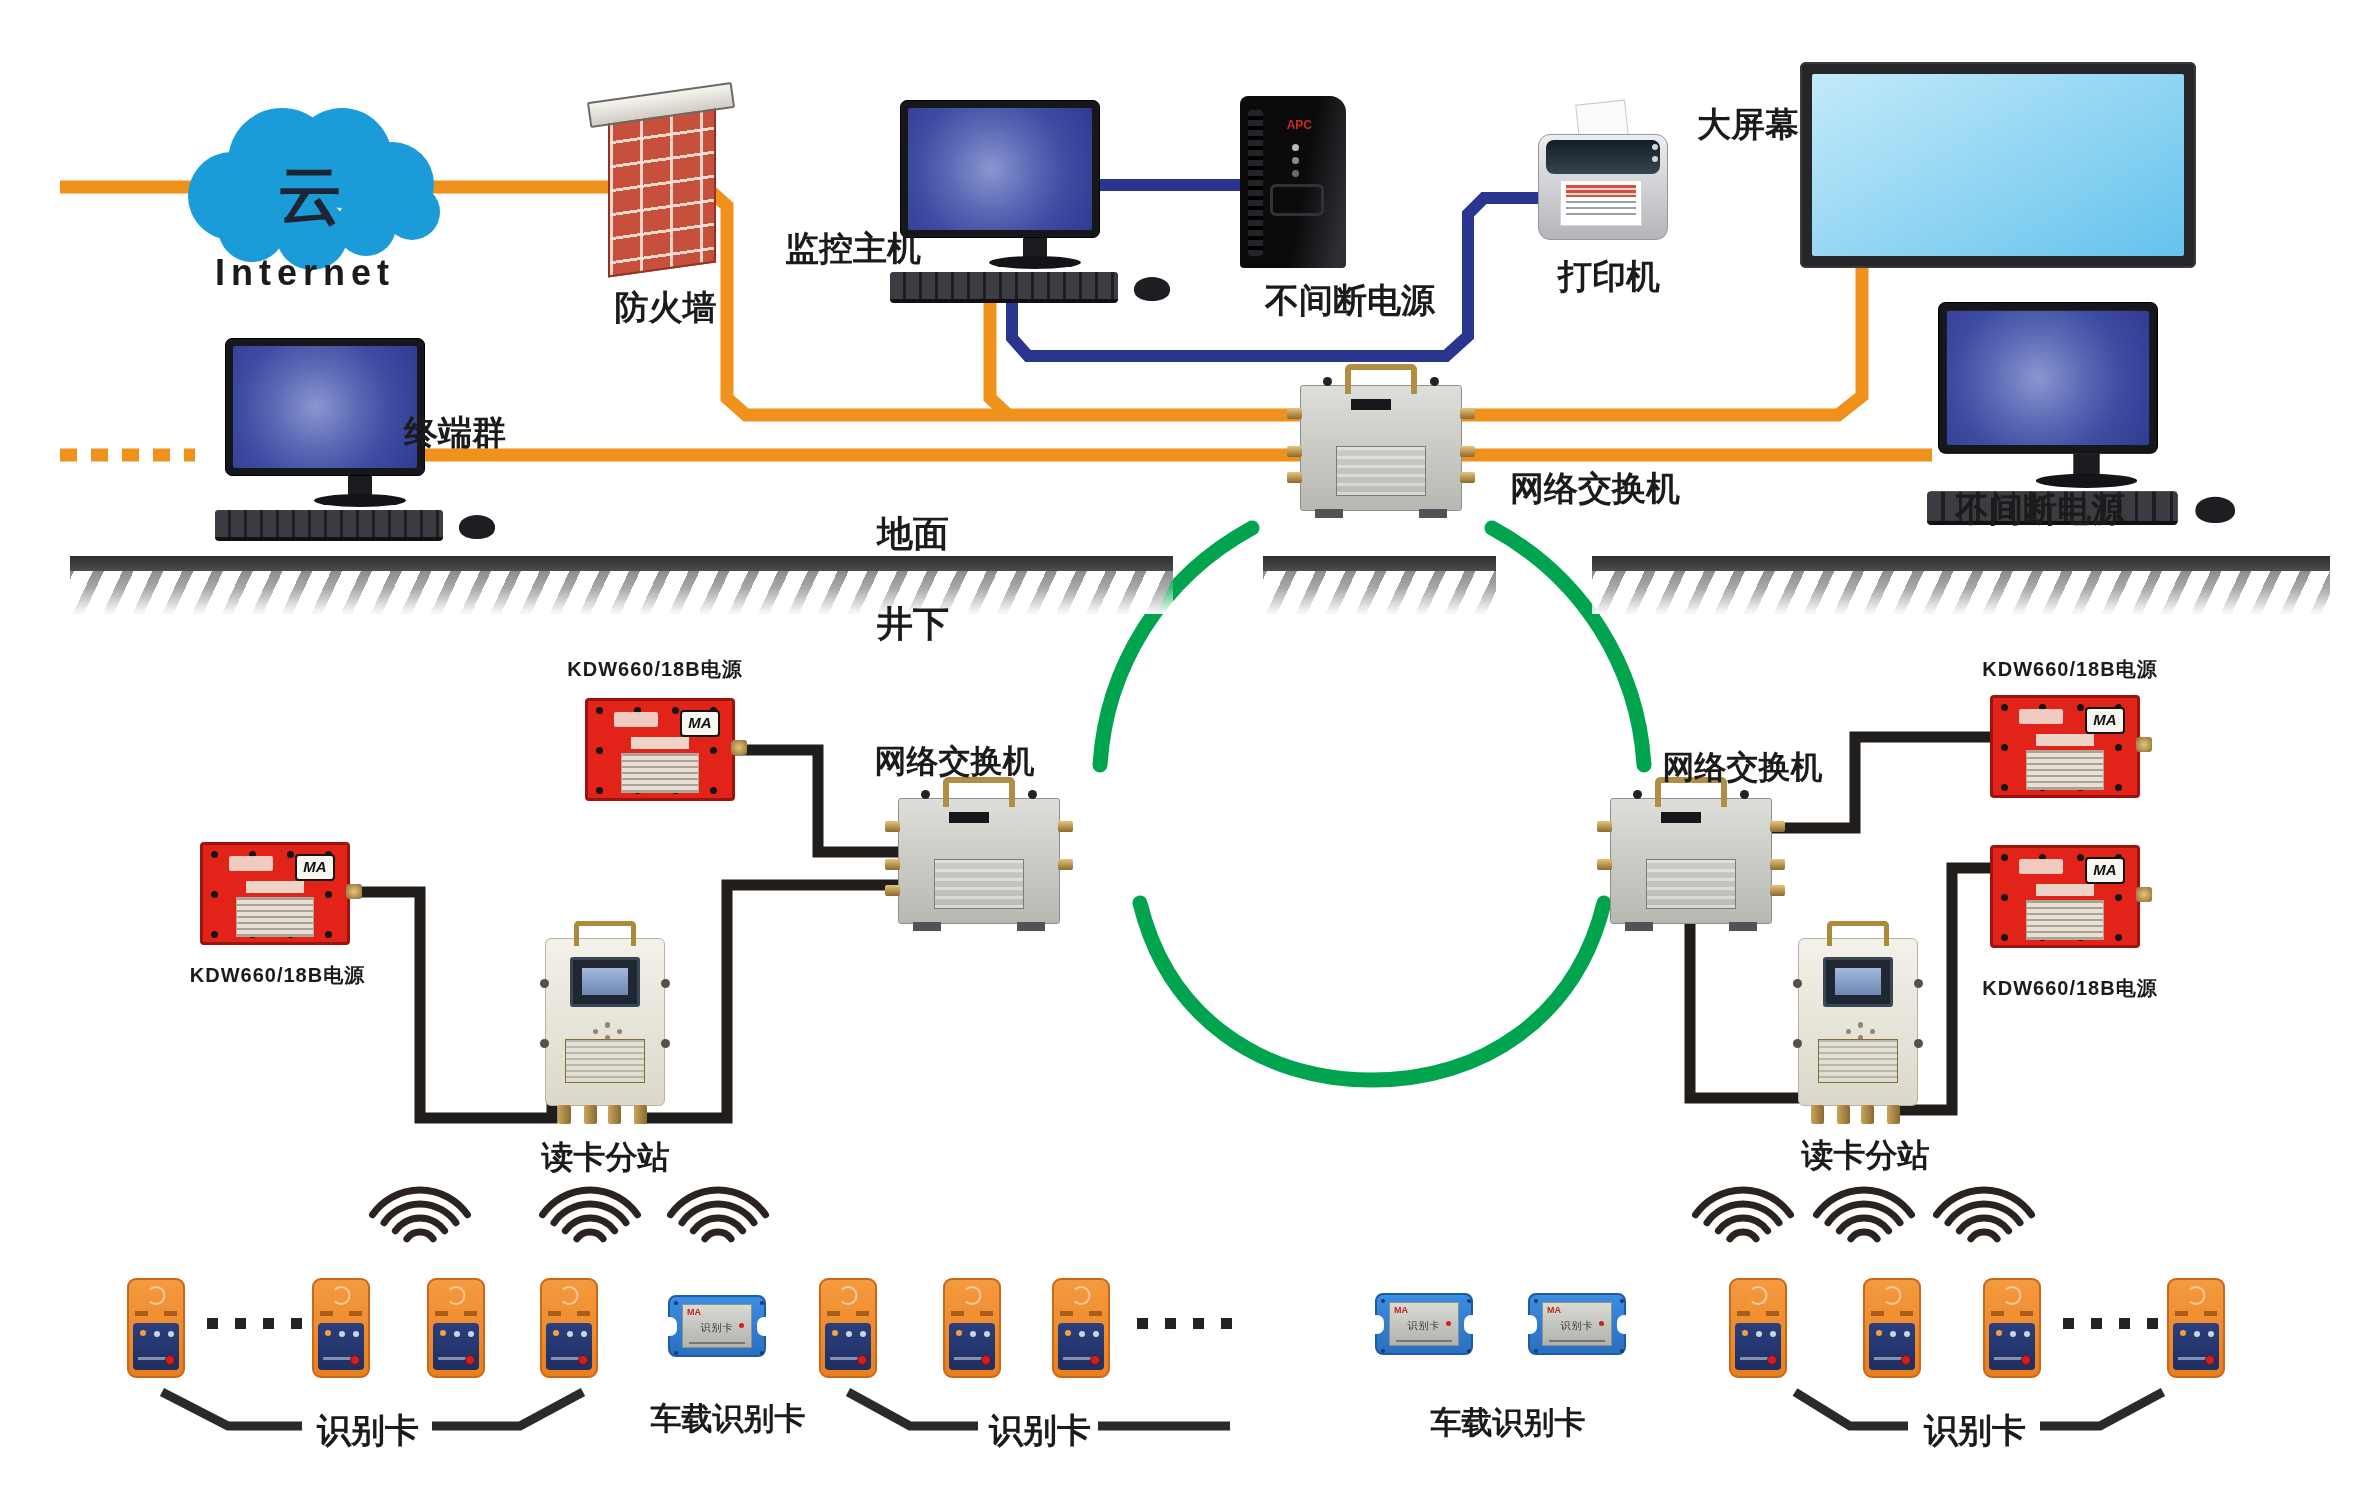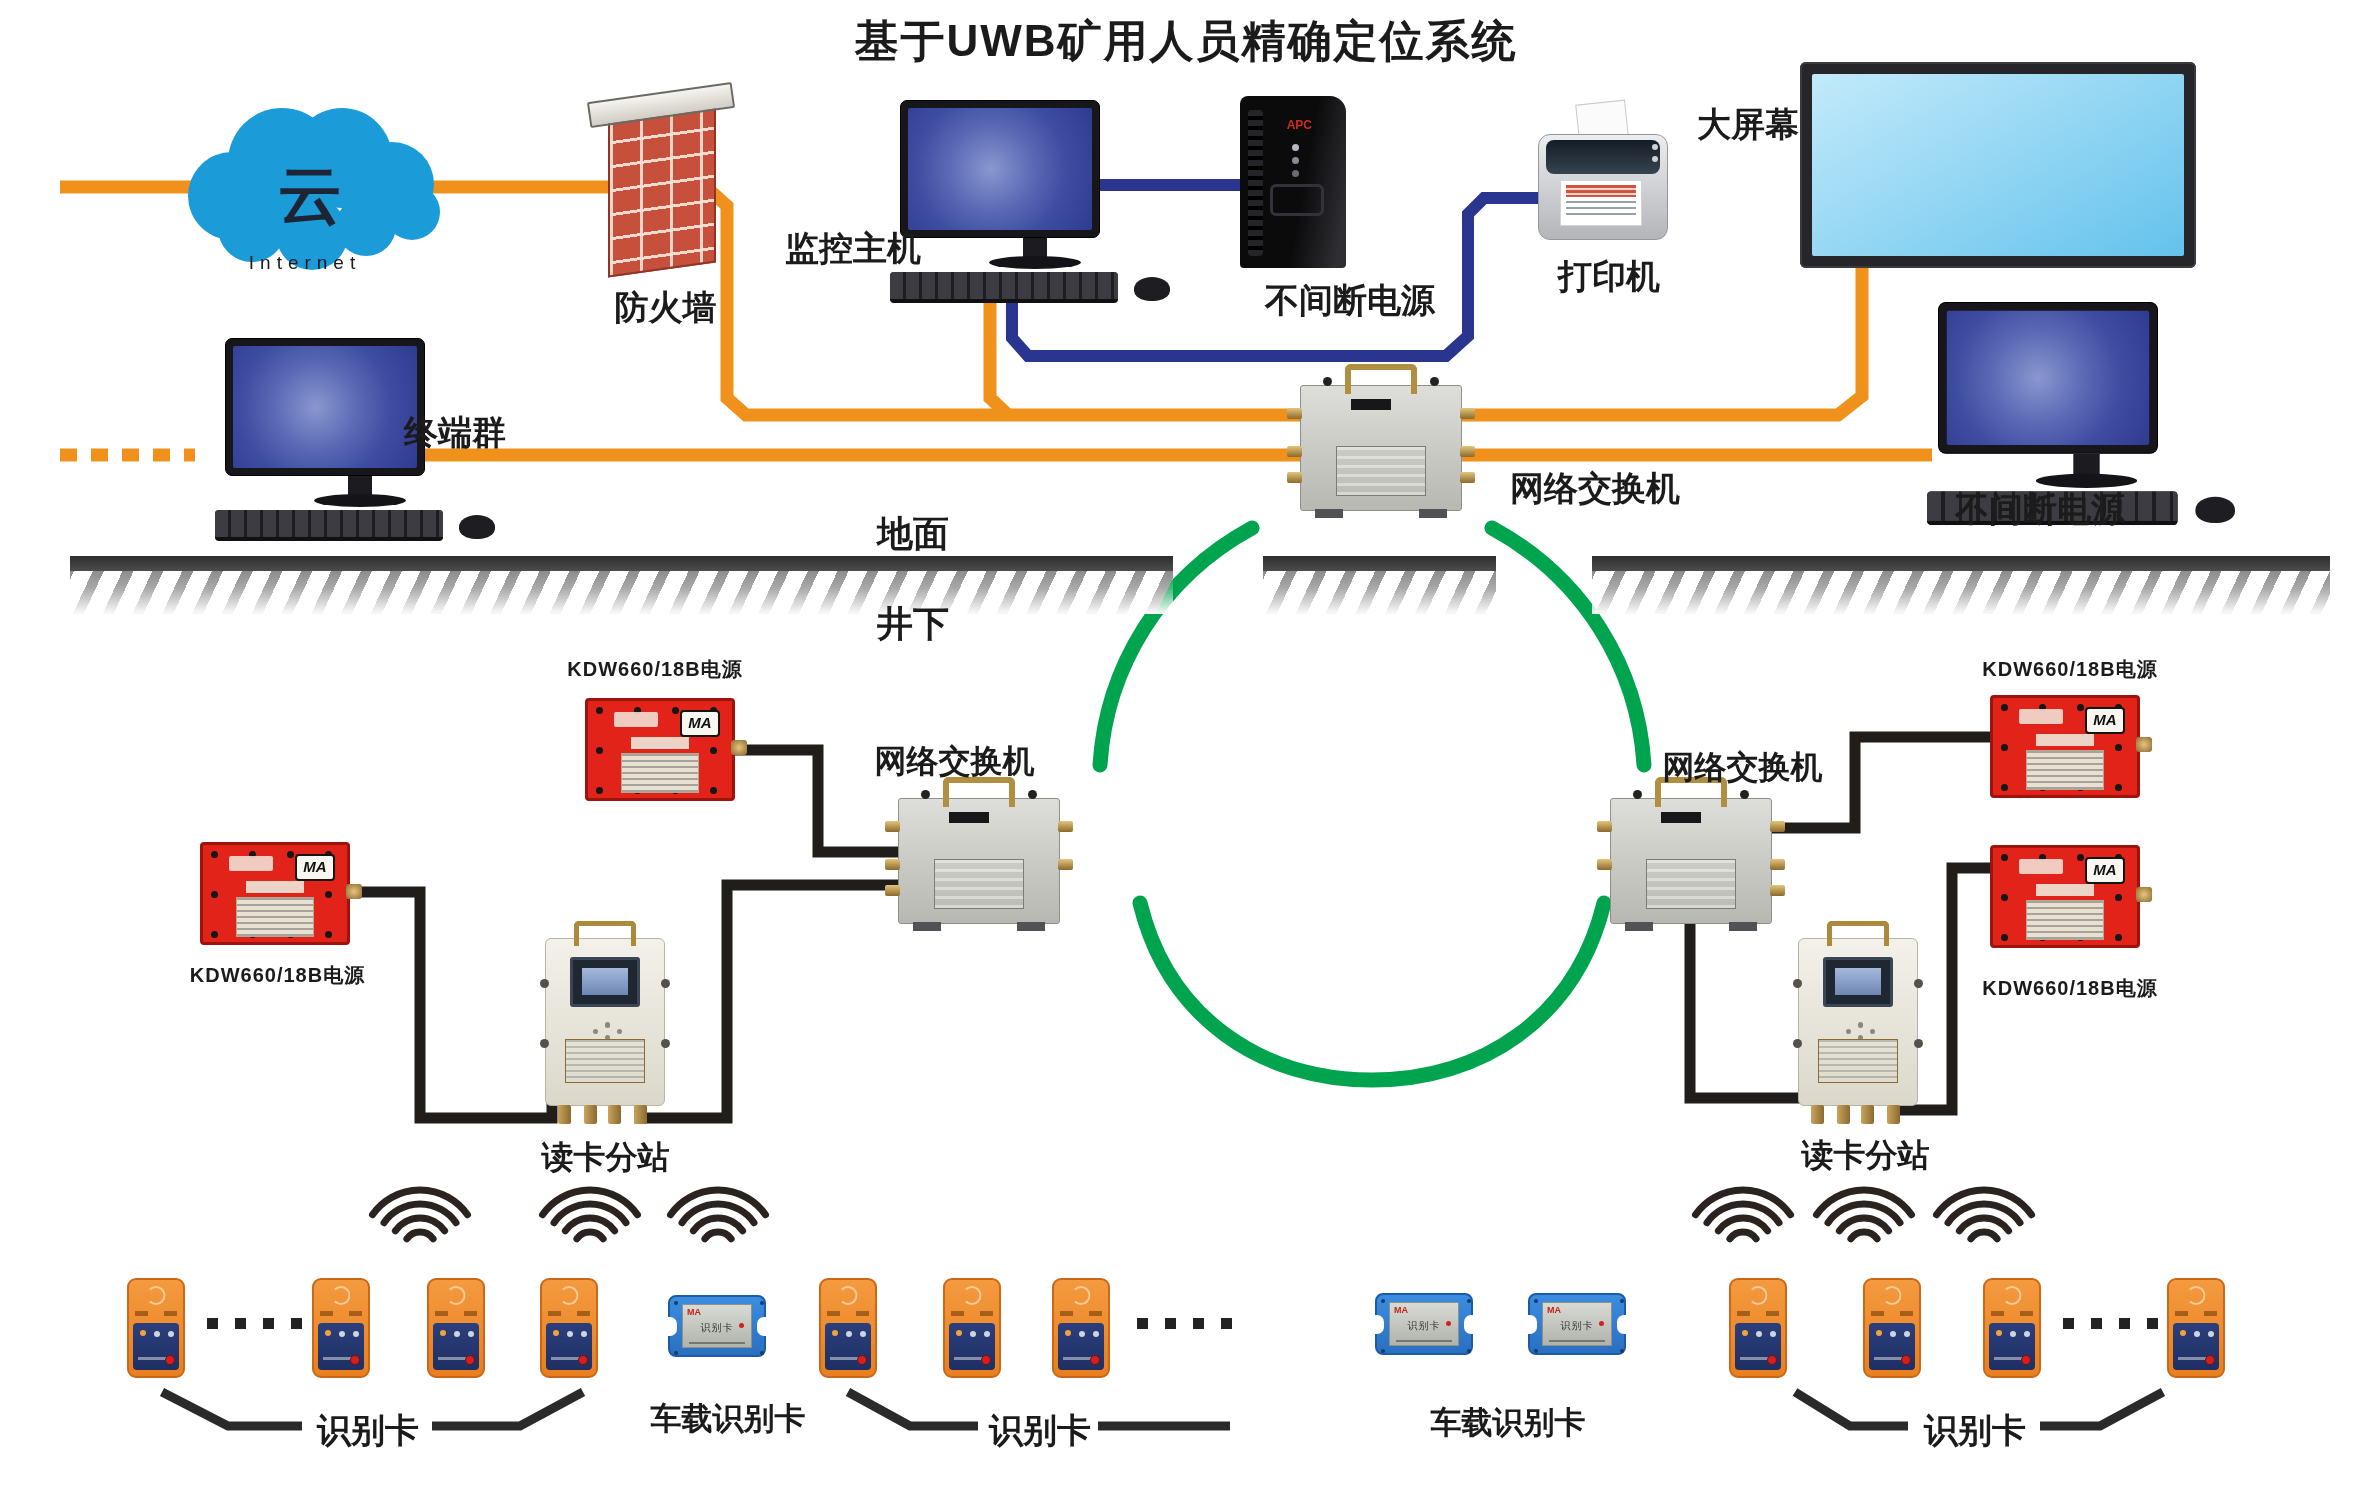--- a/index.html
+++ b/index.html
@@ -9,21 +9,21 @@
   svg{position:absolute;left:0;top:0;}
 
   
   .lbl{position:absolute;color:#1b1b1b;font-weight:600;text-align:center;white-space:nowrap;}
   .t42{font-size:44px;font-weight:700;letter-spacing:2px;}
   .t36{font-size:36px;}
   .t34{font-size:34px;}
   .t32{font-size:32px;}
   .t31{font-size:31px;}
   .t28{font-size:20px;letter-spacing:1px;}
-  .tnet{font-size:19px;font-weight:400;letter-spacing:6px;}
+  .tnet{font-size:36px;font-weight:700;letter-spacing:6px;}
   .tcloud{font-size:64px;font-weight:700;color:#1d2433;}
 
   
   .fw{left:596px;top:90px;width:140px;height:190px;}
   .fw .cap{position:absolute;left:-8px;top:2px;width:142px;height:22px;background:linear-gradient(#f6f4ee,#cfcdc5);
            border:2px solid #6b6962;transform:rotate(-8deg);border-radius:2px;}
   .fw .wall{position:absolute;left:12px;top:18px;width:104px;height:158px;transform:skewY(-8deg);
             background-color:#c6503c;border:2px solid #8f3527;
             background-image:repeating-linear-gradient(to bottom,rgba(243,226,215,.95) 0 3px,rgba(0,0,0,0) 3px 24px),
                              repeating-linear-gradient(90deg,rgba(243,226,215,.9) 0 3px,rgba(0,0,0,0) 3px 30px);}
@@ -520,21 +520,20 @@
       <div class="ntR"></div>
       <div class="sc4"></div>
     <div class="plt">
         <span class="ma2">MA</span>
       <span class="t1">识别卡</span>
       <span class="rd2"></span>
         <span class="ln"></span>
       </div>
   </div>
 
-  <div class="lbl t42" style="left:0;top:12px;width:2372px;">基于UWB矿用人员精确定位系统</div>
 
   <div class="lbl tcloud" style="left:255px;top:152px;width:110px;">云</div>
   <div class="lbl tnet" style="left:190px;top:252px;width:230px;">Internet</div>
   <div class="lbl t34" style="left:598px;top:285px;width:135px;">防火墙</div>
   <div class="lbl t34" style="left:768px;top:226px;width:170px;">监控主机</div>
   <div class="lbl t34" style="left:390px;top:410px;width:130px;">终端群</div>
   <div class="lbl t34" style="left:1245px;top:278px;width:210px;">不间断电源</div>
   <div class="lbl t34" style="left:1544px;top:254px;width:130px;">打印机</div>
   <div class="lbl t34" style="left:1678px;top:102px;width:140px;">大屏幕</div>
   <div class="lbl t34" style="left:1500px;top:466px;width:190px;">网络交换机</div>

